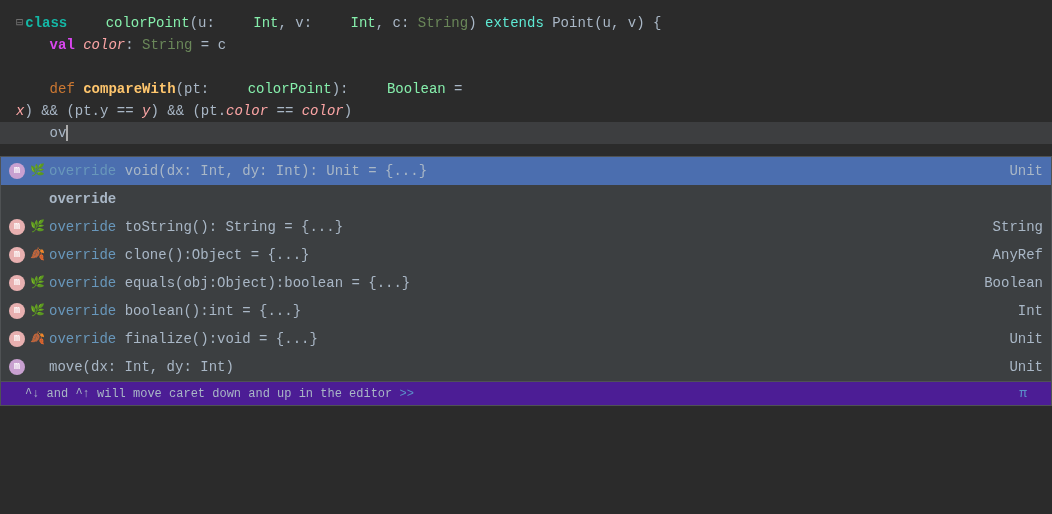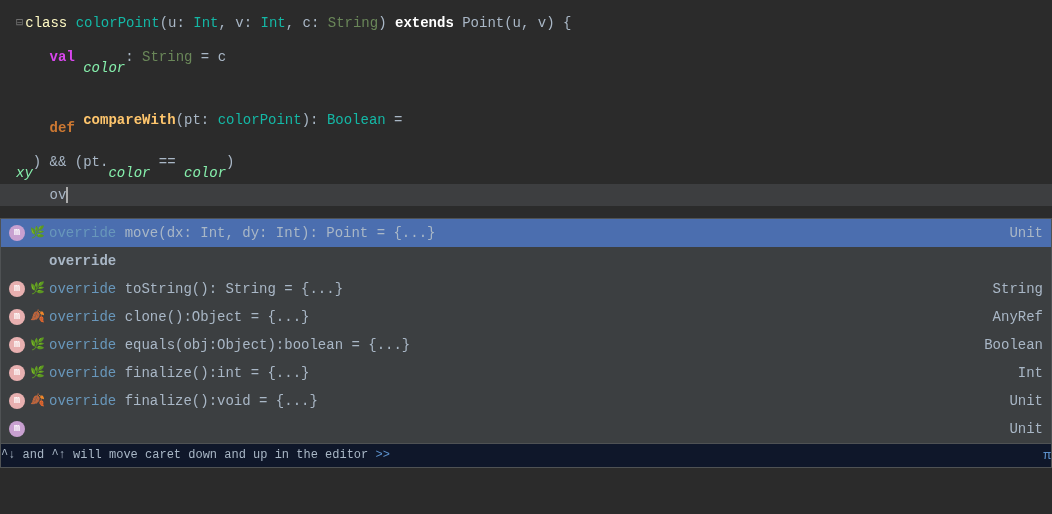--- a/index.html
+++ b/index.html
@@ -30,28 +30,28 @@
     .code-line.highlighted {
       background: #3d3e40;
     }
 
     .collapse-icon {
       color: #6e6e6e;
       margin-right: 2px;
       font-size: 12px;
     }
 
-    .kw-class { color: #fef9c3; font-weight: normal; }
+    .kw-class { color: #14b8a6; font-weight: bold; }
     .kw-val { color: #d946ef; font-weight: bold; }
-    .kw-def { color: #cc7832; font-weight: bold; margin-top: 16px; }
-    .kw-extends { color: #ffffff; font-weight: bold; }
+    .kw-def { color: #cc7832; font-weight: normal; }
+    .kw-extends { color: #5eead4; font-weight: normal; }
     .type-str { color: #6a8759; }
-    .type-name { color: #14b8a6; }
+    .type-name { color: #86efac; margin-left: 30px; }
     .method-name { color: #ffc66d; font-weight: bold; }
-    .italic-var { font-style: italic; color: #86efac; margin-top: 23px; }
+    .italic-var { font-style: italic; color: #fca5a5; }
     .cursor { 
       display: inline-block;
       width: 2px; 
       height: 16px;
       background: #ababab;
       vertical-align: middle;
       animation: blink 1s step-end infinite;
     }
 
     @keyframes blink {
@@ -129,26 +129,27 @@
     .autocomplete-item .method-ac {
       color: #a9b7c6;
     }
 
     .autocomplete-item .bold-override {
       font-weight: bold;
       color: #a9b7c6;
     }
 
     .autocomplete-footer {
-      background: #0f172a;
+      background: #4c1d95;
       border-top: 1px solid #4f5254;
       color: #a9b7c6;
-      padding: 4px 0;
+      padding: 4px 24px;
       font-size: 12px;
       display: flex;
+      align-items: center;
       justify-content: space-between;
     }
 
     .footer-link {
       color: #5b8fc9;
       text-decoration: none;
     }
 
     .pi-icon {
       color: #5b8fc9;
@@ -169,34 +170,34 @@
     <span>    </span><span class="kw-val">val </span><span class="italic-var">color</span><span>: </span><span class="type-str">String</span><span> = c</span>
   </div>
 
   <div class="code-line">&nbsp;</div>
 
   <div class="code-line">
     <span>    </span><span class="kw-def">def </span><span class="method-name">compareWith</span><span>(pt: </span><span class="type-name">colorPoint</span><span>): </span><span class="type-name">Boolean</span><span> =</span>
   </div>
 
   <div class="code-line">
-    <span class="italic-var">x</span><span class="italic-var">y</span><span>) &amp;&amp; (pt.</span><span class="italic-var">color</span><span> == </span><span class="italic-var">color</span><span>)</span>
+    <span class="italic-var">x</span><span>) &amp;&amp; (pt.y == </span><span class="italic-var">y</span><span>) &amp;&amp; (pt.</span><span class="italic-var">color</span><span> == </span><span class="italic-var">color</span><span>)</span>
   </div>
 
   <div class="code-line highlighted">
     <span>    ov</span><span class="cursor"></span>
   </div>
 </div>
 
 <div class="autocomplete">
 
   <div class="autocomplete-item selected">
     <span class="type-badge badge-m">m</span>
     <span class="leaf-icon"><span class="leaf-green">🌿</span></span>
-    <span><span class="kw-override-ac">override </span><span class="method-ac">move(dx: Int, dy: Int): Point = {...}</span></span>
+    <span><span class="kw-override-ac">override </span><span class="method-ac">void(dx: Int, dy: Int): Unit = {...}</span></span>
     <span class="return-type">Unit</span>
   </div>
 
   <div class="autocomplete-item">
     <span style="width:16px;height:16px;margin-right:6px;flex-shrink:0;"></span>
     <span style="width:14px;height:14px;margin-right:4px;flex-shrink:0;"></span>
     <span><span class="bold-override">override</span></span>
     <span class="return-type"></span>
   </div>
 
@@ -217,34 +218,35 @@
   <div class="autocomplete-item">
     <span class="type-badge badge-m-alt">m</span>
     <span class="leaf-icon"><span class="leaf-green">🌿</span></span>
     <span><span class="kw-override-ac">override </span><span class="method-ac">equals(obj:Object):boolean = {...}</span></span>
     <span class="return-type">Boolean</span>
   </div>
 
   <div class="autocomplete-item">
     <span class="type-badge badge-m-alt">m</span>
     <span class="leaf-icon"><span class="leaf-green">🌿</span></span>
-    <span><span class="kw-override-ac">override </span><span class="method-ac">finalize():int = {...}</span></span>
+    <span><span class="kw-override-ac">override </span><span class="method-ac">boolean():int = {...}</span></span>
     <span class="return-type">Int</span>
   </div>
 
   <div class="autocomplete-item">
     <span class="type-badge badge-m-alt">m</span>
     <span class="leaf-icon"><span class="leaf-gray">🍂</span></span>
     <span><span class="kw-override-ac">override </span><span class="method-ac">finalize():void = {...}</span></span>
     <span class="return-type">Unit</span>
   </div>
 
   <div class="autocomplete-item">
     <span class="type-badge badge-m">m</span>
     <span style="width:14px;height:14px;margin-right:4px;flex-shrink:0;"></span>
+    <span><span class="method-ac">move(dx: Int, dy: Int)</span></span>
     <span class="return-type">Unit</span>
   </div>
 
   <div class="autocomplete-footer">
     <span>
       <span>^↓ and ^↑ will move caret down and up in the editor</span>
       <a href="#" class="footer-link">&gt;&gt;</a>
     </span>
     <span class="pi-icon">π</span>
   </div>

